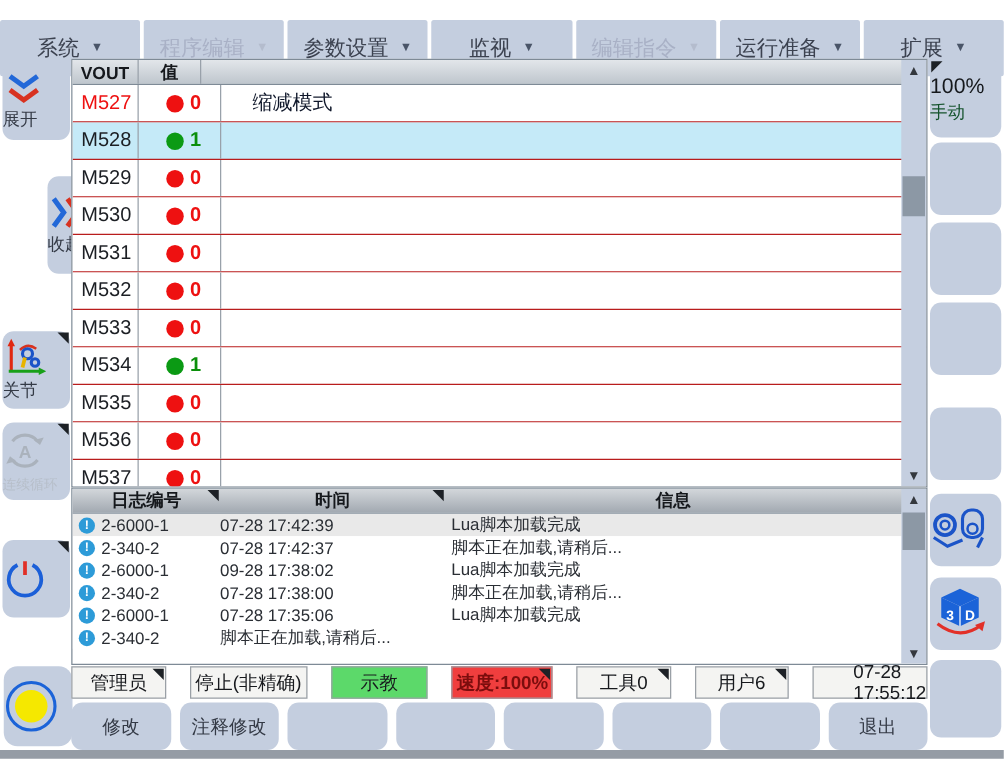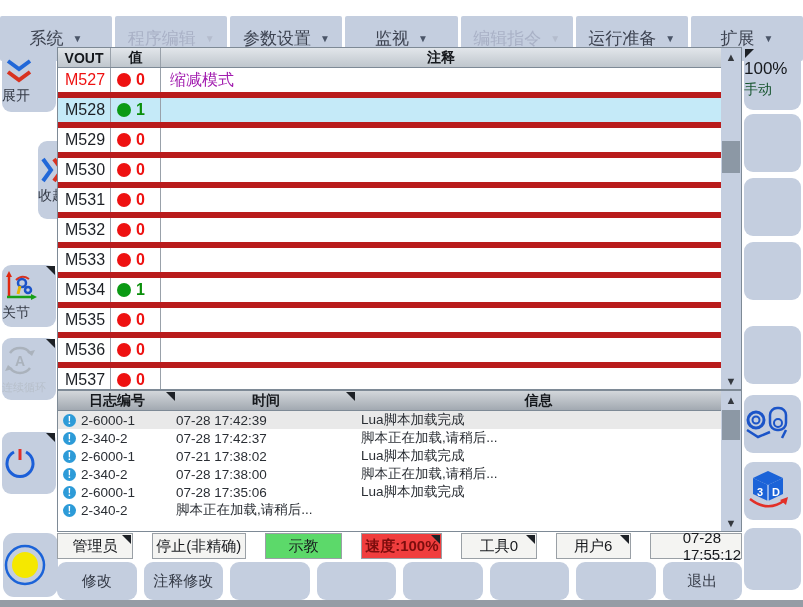--- a/index.html
+++ b/index.html
@@ -29,25 +29,25 @@
   .io-panel { position:absolute; left:57px; top:47px; width:685px; height:343px;
     border:1px solid #7e8a96; background:#fff; overflow:hidden; }
   .io-head { display:flex; height:20px; background:linear-gradient(#e2e6ea,#bfc6cd);
     border-bottom:1px solid #7e8a96; font-size:14px; font-weight:bold; color:#15181c; }
   .io-head span { display:flex; align-items:center; justify-content:center; }
   .col-name { width:53px; border-right:1px solid #99a1aa; }
   .col-val  { width:50px; border-right:1px solid #99a1aa; }
   .col-com  { flex:1; }
   .col-sb   { width:20px; }
   .io-body { height:322px; overflow:hidden; }
-  .io-row { display:flex; height:30px; border-bottom:6px solid #b91c1c;
-    background:#fff; font-size:16px; }
+  .io-row { display:flex; height:30px; border-bottom:1px solid #b91c1c;
+    background:#fff; font-size:16px;gap:16px; }
   .io-row .col-name { display:flex; align-items:center; padding-left:7px; color:#1c1f24; }
   .io-row .col-val { display:flex; align-items:center; gap:5px; padding-left:6px; }
-  .io-row .col-com { display:flex; align-items:center; padding-left:9px; color:#a21caf; }
+  .io-row .col-com { display:flex; align-items:center; padding-left:9px; color:#0f172a; }
   .dot { width:14px; height:14px; border-radius:50%; }
   .io-row.off .dot { background:#ee1111; }
   .io-row.off .val-txt { color:#ee1111; }
   .io-row.on .dot { background:#0b9a14; }
   .io-row.on .val-txt { color:#0b8f0b; }
   .io-row.selected { background:#c5eaf8; }
   .io-row.name-red .col-name { color:#ee1111; }
 
   
   .vscroll { position:absolute; top:0; right:0; width:20px; background:#c5cfe0; }
@@ -198,21 +198,20 @@
       <circle cx="22" cy="22" r="19" fill="none" stroke="#1b63d8" stroke-width="2.5"></circle>
       <circle cx="22" cy="22" r="13" fill="#f5e800"></circle>
     </svg>
   </span>
 </div>
 
 <div class="io-panel">
   <div class="io-head">
     <span class="col-name">VOUT</span>
     <span class="col-val">值</span>
-    <span class="col-com">注释</span>
     <span class="col-sb"></span>
   </div>
   <div class="io-body">
     <div class="io-row off name-red">
       <span class="col-name">M527</span>
       <span class="col-val">
           <i class="dot"></i>
           <b class="val-txt">0</b>
         </span>
       <span class="col-com">缩减模式</span>
@@ -334,21 +333,21 @@
     <div class="log-row">
       <span class="info-ic">!</span>
       <span class="lr-id">2-340-2</span>
       <span class="lr-time">07-28 17:42:37</span>
       <span class="lr-msg">脚本正在加载,请稍后...</span>
       <span class="col-sb"></span>
     </div>
     <div class="log-row">
       <span class="info-ic">!</span>
       <span class="lr-id">2-6000-1</span>
-      <span class="lr-time">07-21 17:38:02</span>
+      <span class="lr-time">09-28 17:38:02</span>
       <span class="lr-msg">Lua脚本加载完成</span>
       <span class="col-sb"></span>
     </div>
     <div class="log-row">
       <span class="info-ic">!</span>
       <span class="lr-id">2-340-2</span>
       <span class="lr-time">07-28 17:38:00</span>
       <span class="lr-msg">脚本正在加载,请稍后...</span>
       <span class="col-sb"></span>
     </div>

